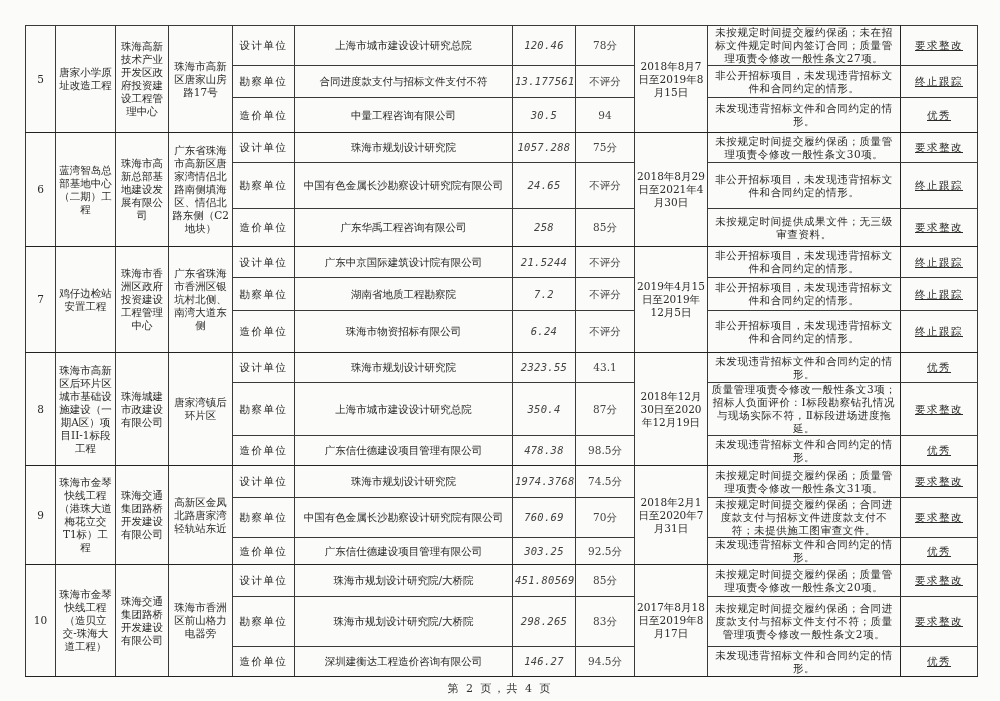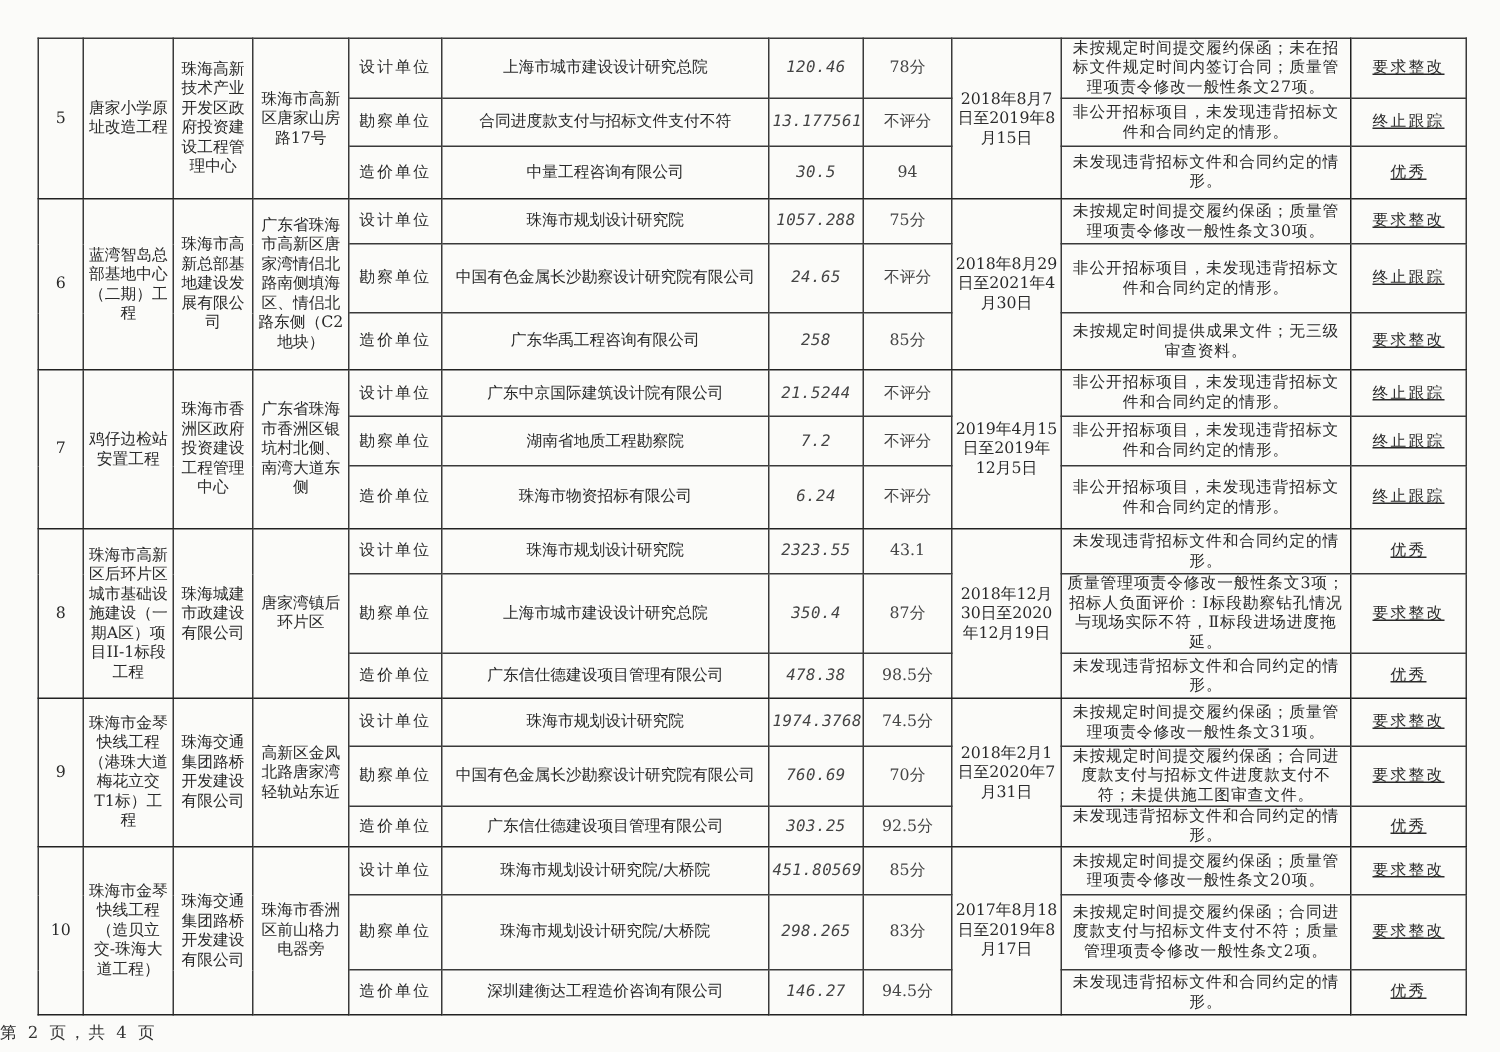--- a/index.html
+++ b/index.html
@@ -38,21 +38,21 @@
     border-left:1.5px solid #222;
     border-right:1.5px solid #222;
   }
   table.report td.grp { border-bottom:1.5px solid #222; }
   td.num { font-family:"DejaVu Sans Mono","Liberation Mono",monospace; font-size:10px; letter-spacing:0.3px; color:#444;font-style:italic; }
   td.score { color:#444; }
   td.unit-type { letter-spacing:1.5px;margin-left:28px; }
   td.result { letter-spacing:1.5px; font-size:11px;text-decoration:underline; }
   .footer {
     position:absolute; left:0; width:1000px; top:681px;
-    font-size:11px; letter-spacing:2px; color:#333;
+    text-align:center; font-size:11px; letter-spacing:2px; color:#333;
   }
 </style>
 </head>
 <body>
 
 <div class="page-header-ghost"></div>
 
 <table class="report">
   <colgroup>
     <col style="width:30px">

